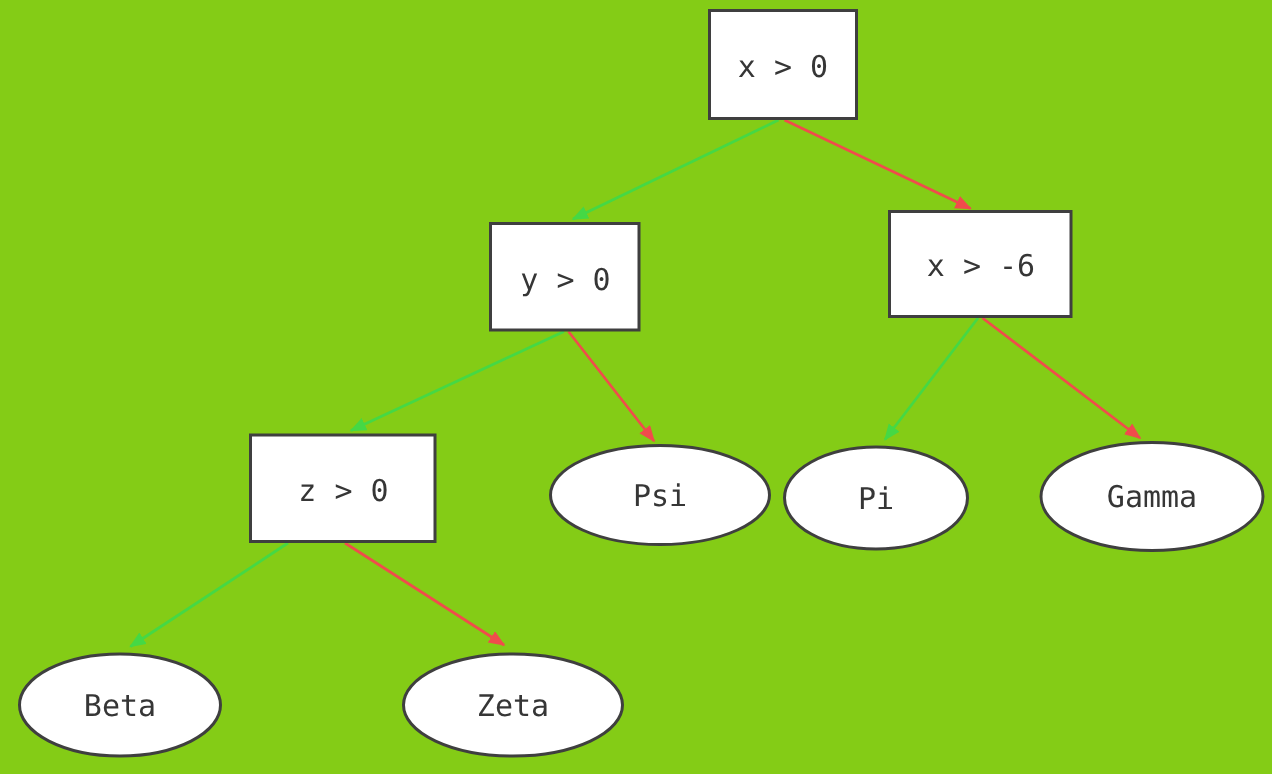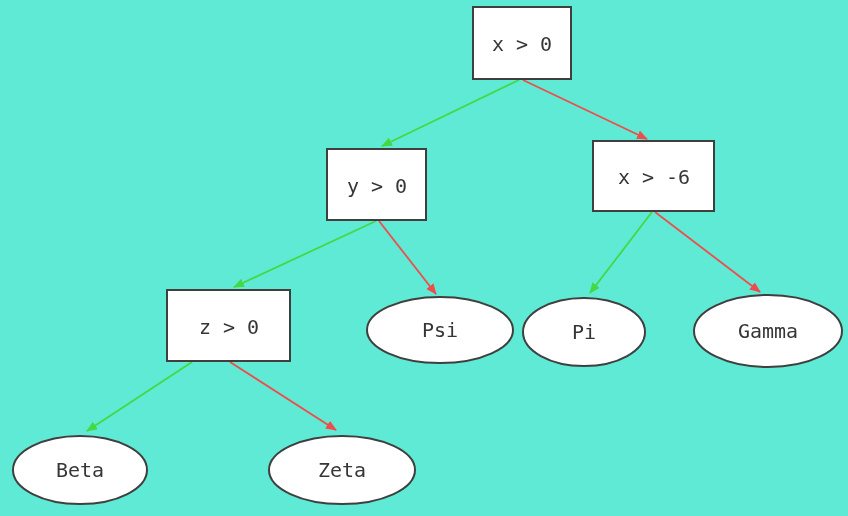--- a/index.html
+++ b/index.html
@@ -4,21 +4,21 @@
 <style>
   html, body {
     margin: 0;
     padding: 0;
     background: #ffffff;
   }
   .canvas {
     position: relative;
     width: 848px;
     height: 516px;
-    background: #5eead4;
+    background: #84cc16;
     overflow: hidden;
   }
   svg {
     display: block;
   }
   .node-label {
     font-family: "DejaVu Sans Mono", "Liberation Mono", monospace;
     font-size: 20px;
   }
 </style>

